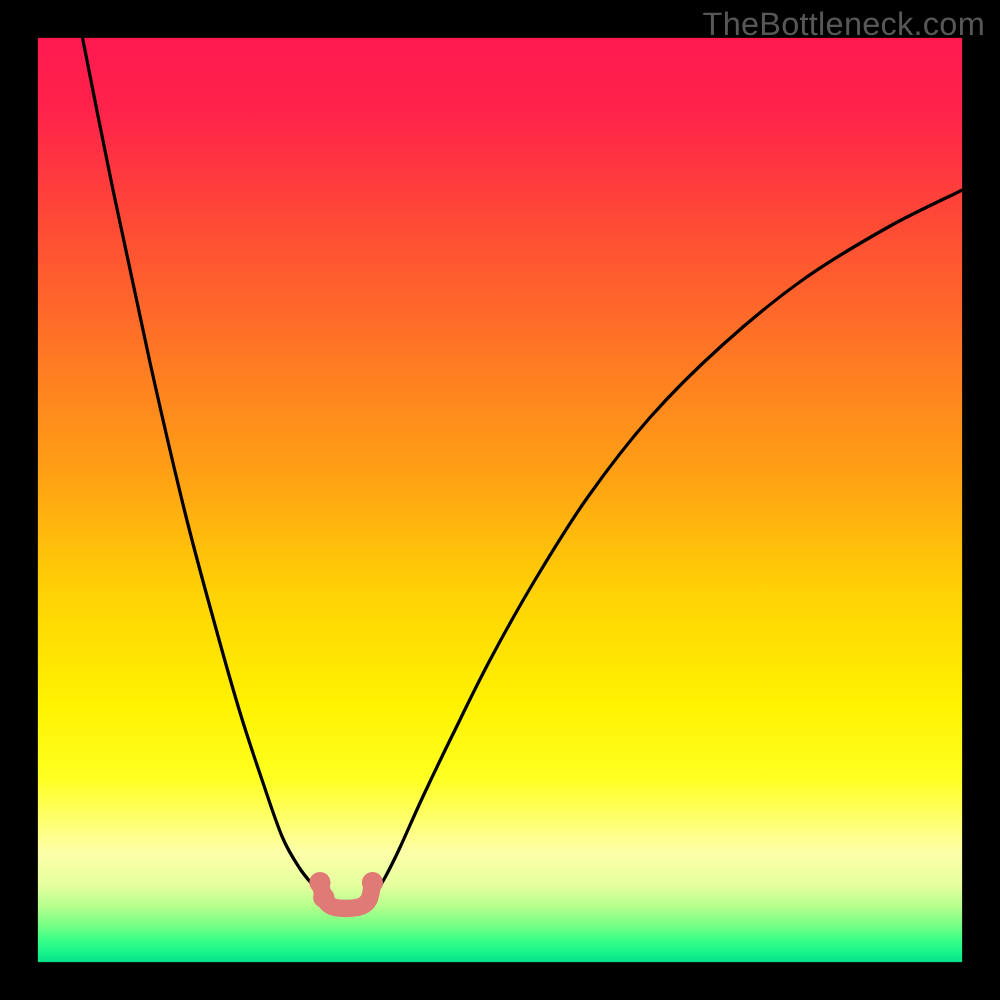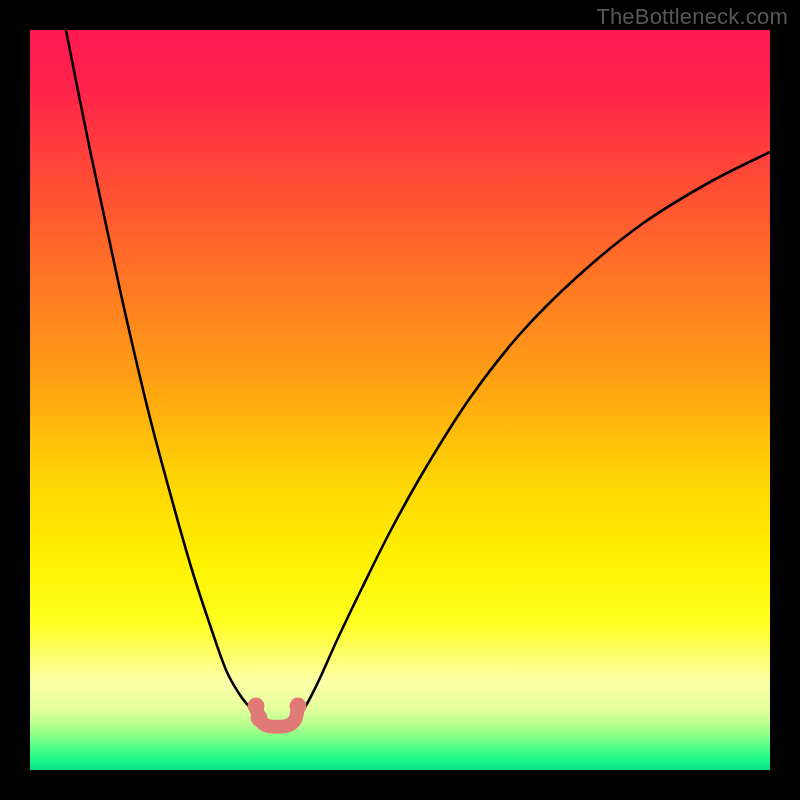--- a/index.html
+++ b/index.html
@@ -32,21 +32,21 @@
     top: 0;
     width: 100%;
     height: 100%;
     pointer-events: none;
   }
   .watermark {
     position: absolute;
     top: 4px;
     right: 12px;
     color: #575757;
-    font-size: 22px;
+    font-size: 26px;
     font-weight: 500;
     letter-spacing: 0.2px;
     user-select: none;
   }
 </style>
 </head>
 <body>
 
 <div class="watermark">TheBottleneck.com</div>
 

